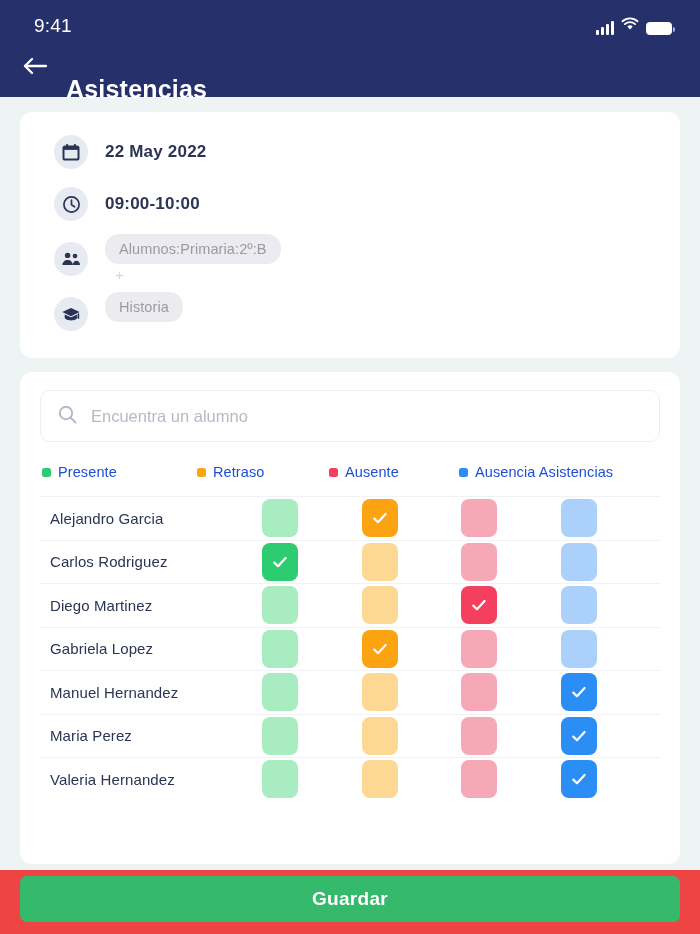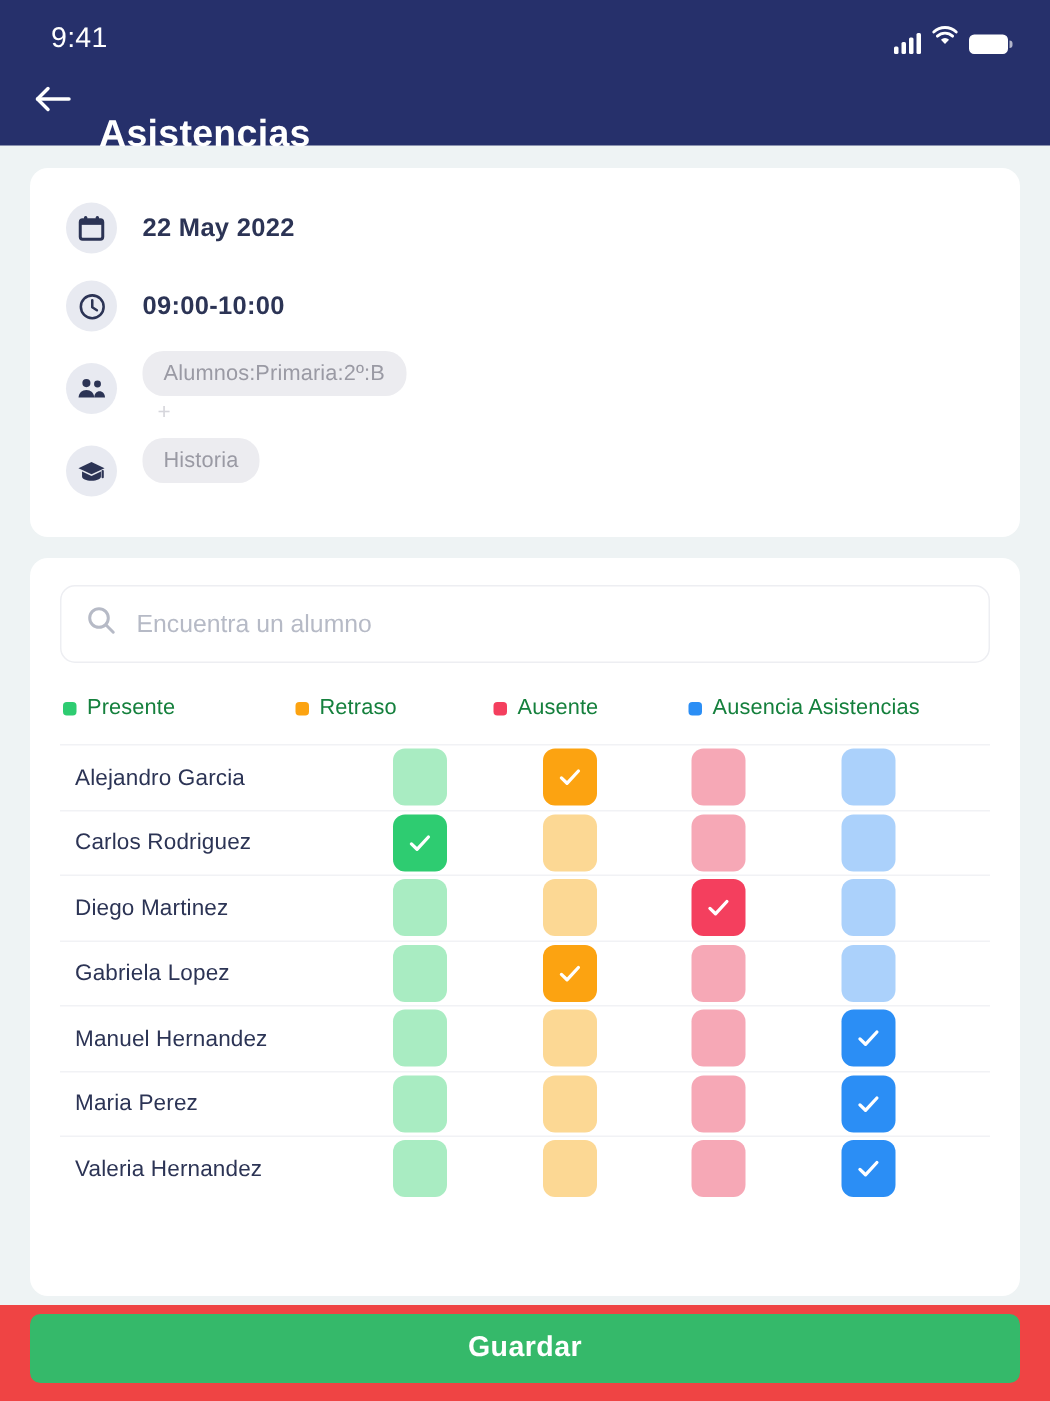--- a/index.html
+++ b/index.html
@@ -115,21 +115,21 @@
 
   .info-card {
     margin-top: 15px;
     padding: 18px 0 14px 0;
   }
 
   .info-row {
     display: flex;
     align-items: center;
     gap: 17px;
-    padding: 0 24px;
+    padding: 0 34px;
     min-height: 44px;
     margin-bottom: 8px;
   }
   .info-row.stacked { align-items: flex-start; }
 
   .icon-circle {
     width: 34px;
     height: 34px;
     min-width: 34px;
     border-radius: 50%;
@@ -213,21 +213,21 @@
   .legend-item:nth-child(1) { width: 155px; }
   .legend-item:nth-child(2) { width: 132px; }
   .legend-item:nth-child(3) { width: 130px; }
   .legend-dot {
     width: 9px;
     height: 9px;
     border-radius: 2.5px;
     display: block;
   }
   .legend-label {
-    color: #15803d;
+    color: #1d4ed8;
     font-size: 14.5px;
     letter-spacing: 0.1px;
   }
 
   
   .tbl { margin-top: 16px; width: 100%; }
 
   .trow {
     display: flex;
     align-items: center;

